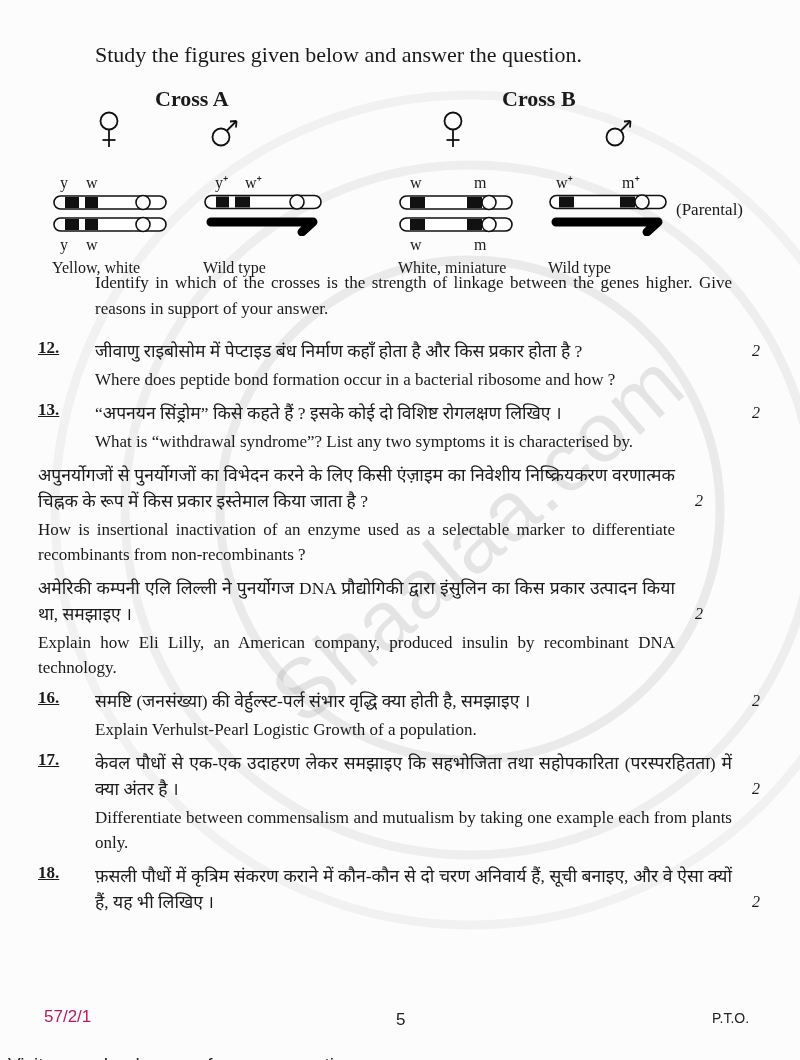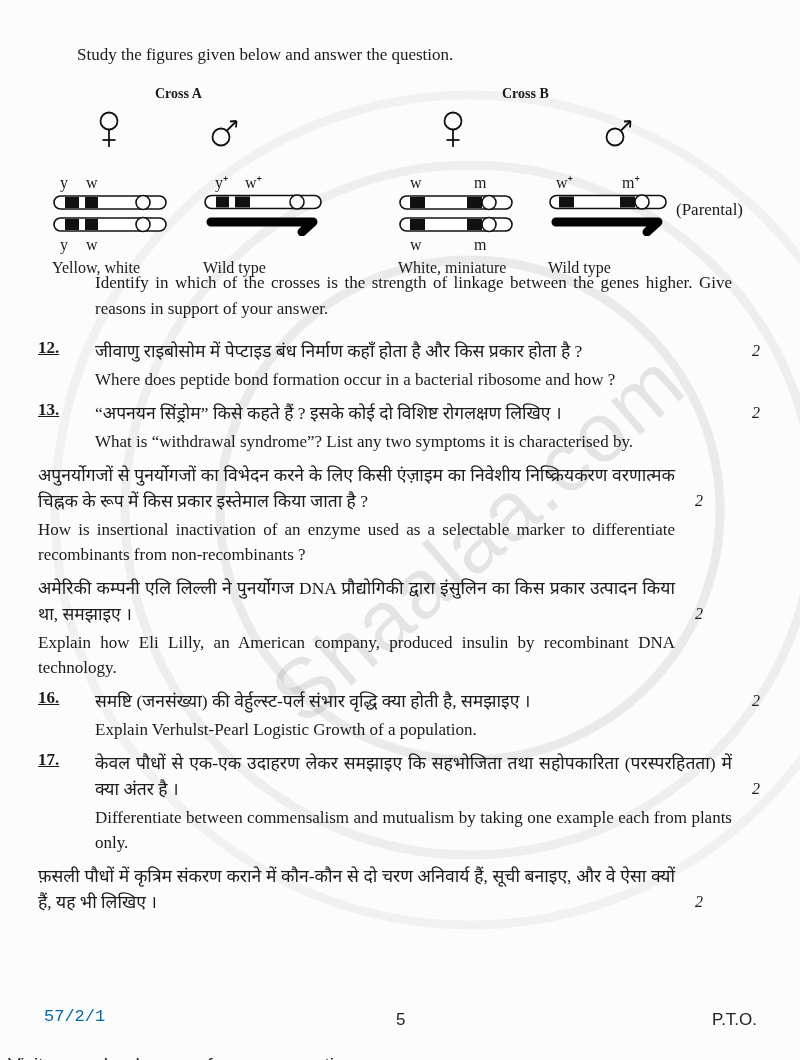--- a/index.html
+++ b/index.html
@@ -12,25 +12,25 @@
   
   .wm-svg { position:absolute; left:0; top:0; z-index:0; }
   .wm-text {
     position:absolute; left:478px; top:538px; z-index:0;
     transform:translate(-50%,-50%) rotate(-41deg);
     font-family:"Liberation Sans", sans-serif; font-size:84px;
     color:rgba(60,60,60,0.12); white-space:nowrap; letter-spacing:2px;
   }
   
   .content { position:relative; z-index:1; padding:44px 68px 0 38px; }
-  .instruction { margin-left:39px; font-size:17px; line-height:22px; }
+  .instruction { margin-left:57px; font-size:22px; line-height:22px; }
   
   .figure-area { position:relative; height:196px; margin-left:-38px; margin-right:-68px; }
   .figure-area > * { position:absolute; }
-  .cross-title { font-weight:bold; font-size:14px; top:20px; }
+  .cross-title { font-weight:bold; font-size:22px; top:20px; }
   .cross-title.a { left:155px; }
   .cross-title.b { left:502px; }
   .sex { display:block; }
   .grp { top:108px; }
   .gene-row { position:relative; height:20px; font-size:16px; }
   .gene-row span { position:absolute; top:0; line-height:18px; }
   .caption { font-size:16px; margin-top:3px; }
   .caption.center { }
   .ybar { display:block; margin-top:4px; }
   .xbar { display:block; }
@@ -40,24 +40,24 @@
   
   .identify { margin:8px 0 16px 57px; font-size:17px; line-height:26px; text-align:justify; }
   
   .question { display:flex; margin-top:8px; }
   .q-num { width:57px; font-weight:bold; font-size:17px;text-decoration:underline; }
   .q-body { width:637px; }
   .q-hindi { position:relative; font-size:17.5px; line-height:26px; text-align:justify; }
   .marks { position:absolute; right:-28px; bottom:0; font-style:italic; font-size:16px; }
   .q-english { font-size:17px; line-height:25px; text-align:justify; margin-top:3px; }
   
-  .footer-code  { position:absolute; left:44px;  top:1007px; font-family:Liberation Mono, monospace; font-size:17px; color:#0369a1; z-index:1; }
+  .footer-code  { position:absolute; left:44px;  top:1007px; font-family:Liberation Sans, sans-serif; font-size:17px; color:#be185d; z-index:1; }
   .footer-visit { position:absolute; left:8px;   top:1054px; font-family:"Liberation Sans",sans-serif; font-size:19px; color:#222; z-index:1; }
   .footer-page  { position:absolute; left:396px; top:1010px; font-family:"Liberation Sans",sans-serif; font-size:17px; color:#222; z-index:1; }
-  .footer-pto   { position:absolute; left:712px; top:1010px; font-family:"Liberation Sans",sans-serif; font-size:17px; color:#222; z-index:1; }
+  .footer-pto   { position:absolute; left:712px; top:1010px; font-family:"Liberation Sans",sans-serif; font-size:14px; color:#222; z-index:1; }
 </style>
 </head>
 <body>
 
 <div class="page">
 
   <svg class="wm-svg" width="800" height="1060">
     <circle cx="470" cy="510" r="250" fill="none" stroke="rgba(0,0,0,0.07)" stroke-width="9"></circle>
     <circle cx="470" cy="510" r="345" fill="none" stroke="rgba(0,0,0,0.055)" stroke-width="9"></circle>
     <circle cx="470" cy="510" r="415" fill="none" stroke="rgba(0,0,0,0.045)" stroke-width="9"></circle>
@@ -237,20 +237,21 @@
       <div class="q-body">
         <div class="q-hindi">
           <span>केवल पौधों से एक-एक उदाहरण लेकर समझाइए कि सहभोजिता तथा सहोपकारिता (परस्परहितता) में क्या अंतर है ।</span>
           <span class="marks">2</span>
         </div>
         <div class="q-english">Differentiate between commensalism and mutualism by taking one example each from plants only.</div>
       </div>
     </div>
 
     <div class="question">
+      <div class="q-num">18.</div>
       <div class="q-body">
         <div class="q-hindi">
           <span>फ़सली पौधों में कृत्रिम संकरण कराने में कौन-कौन से दो चरण अनिवार्य हैं, सूची बनाइए, और वे ऐसा क्यों हैं, यह भी लिखिए ।</span>
           <span class="marks">2</span>
         </div>
       </div>
     </div>
 
   </div>
 

